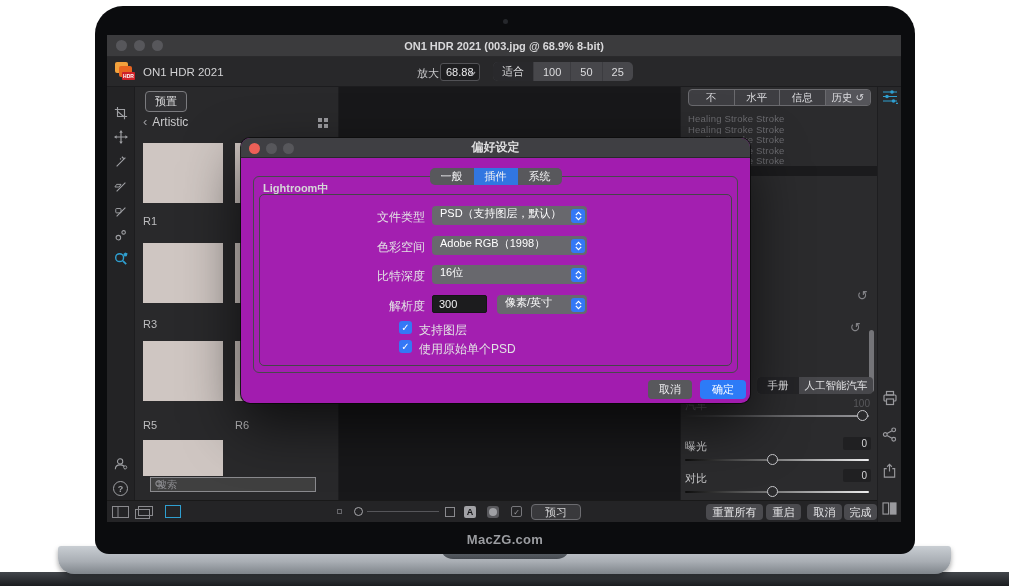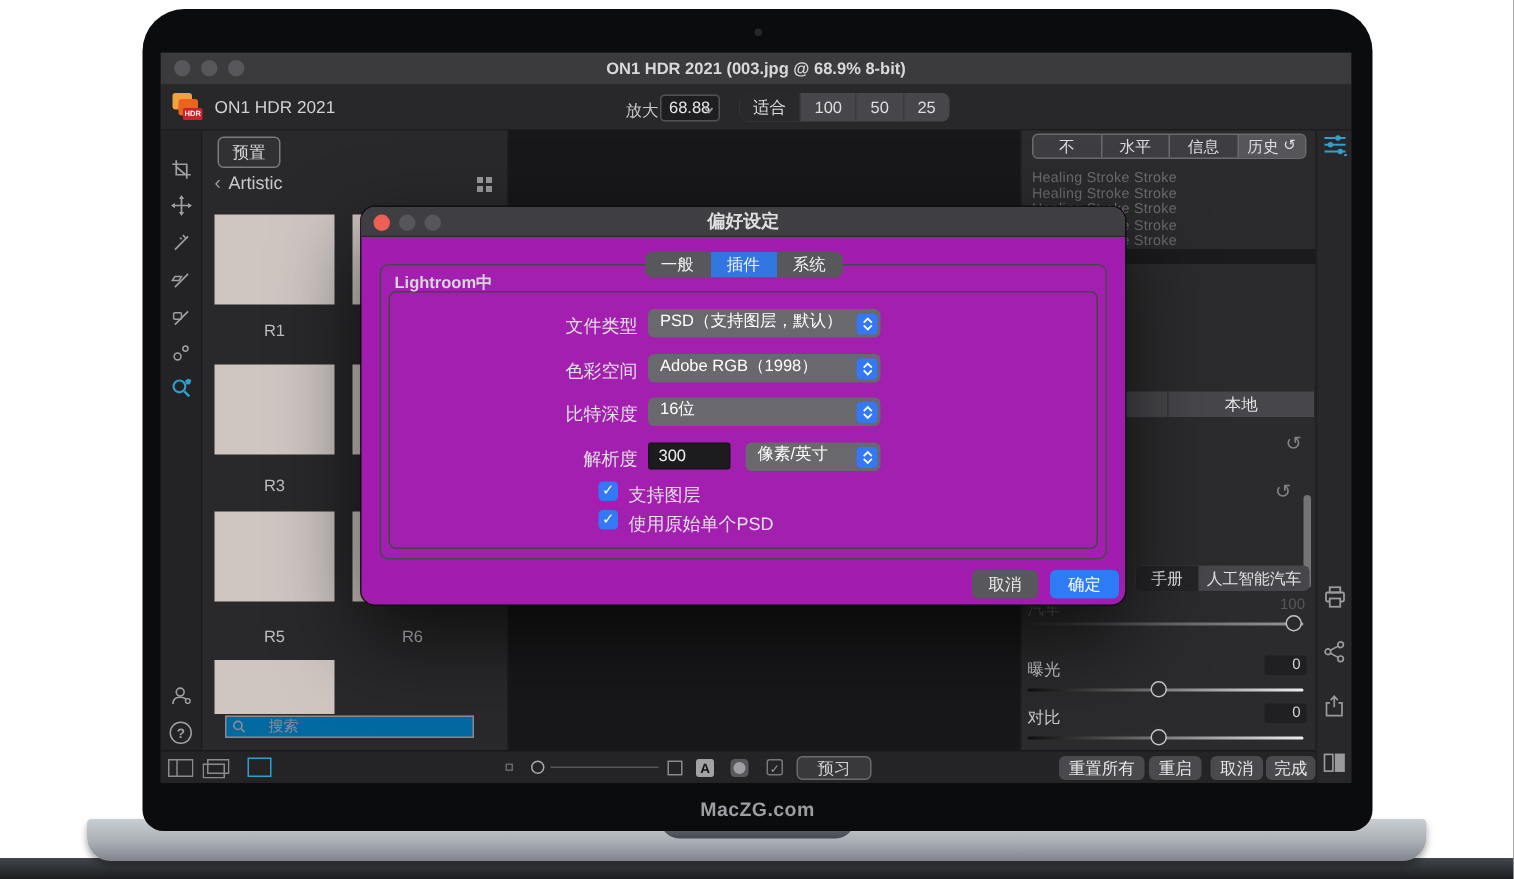--- a/index.html
+++ b/index.html
@@ -42,22 +42,22 @@
   .crumb .chev{color:#9a9a9e;margin-right:5px;font-size:13px}
   .thumb{width:80px;height:60px;overflow:hidden;background:#cfc6c2}
   .thumb .art{width:100%;height:100%;background:
     radial-gradient(45% 62% at 40% 34%, #261d21 0 44%, rgba(38,29,33,0) 62%),
     radial-gradient(14% 18% at 51% 44%, #dba violet 0, rgba(0,0,0,0) 0),
     radial-gradient(14% 18% at 51% 44%, #d89e8c 0 58%, rgba(216,158,140,0) 100%),
     radial-gradient(52% 26% at 66% 58%, #eedacf 0 55%, rgba(238,218,207,0) 78%),
     linear-gradient(163deg,#f4efec 0%,#ebe1dc 55%,#dccdc7 100%)}
   .thumb.warm .art{filter:sepia(.5) saturate(1.25) brightness(1.04)}
   .thumb.green .art{filter:hue-rotate(110deg) saturate(1.15) brightness(1.02)}
-  .tlabel{width:80px;text-align:center;font-size:11px;color:#bdbdbf}
-  .search{left:15px;top:390px;width:166px;height:15px;background:#0369a1;border:1px solid #8a8a8e;color:#d0d0d2;font-size:10px;padding-left:28px;outline:none}
+  .tlabel{width:80px;font-size:11px;color:#bdbdbf}
+  .search{left:15px;top:390px;width:166px;height:15px;background:#404040;border:1px solid #8a8a8e;color:#d0d0d2;font-size:10px;padding-left:6px;outline:none}
   .search::placeholder{color:#8d8d91}
   
   .rptabs{left:7px;top:2px;width:183px;height:17px;display:flex;border:1px solid #6a6a6e;border-radius:4px;overflow:hidden;background:#3e3e42}
   .rptabs>div{flex:1;display:flex;align-items:center;justify-content:center;font-size:10.5px;color:#dddde0;border-right:1px solid #6a6a6e}
   .rptabs>div:last-child{border-right:none}
   .rptabs>div.sel{background:#55555a}
   .hrow{height:10.5px;font-size:9.5px;color:#6b6b6f;padding-left:7px;white-space:nowrap;overflow:hidden;letter-spacing:.2px}
   .subtabs{left:0;top:174px;width:195px;height:17px;display:flex;background:#47474b}
   .subtabs>div{flex:1;display:flex;align-items:center;justify-content:center;font-size:11px;color:#e2e2e4;border-right:1px solid #37373b}
   .subtabs>div:last-child{border-right:none}
@@ -254,24 +254,20 @@
         </div>
         <div class="abs" style="left:0;top:26px;width:197px">
           <div class="hrow">Healing Stroke Stroke</div>
           <div class="hrow">Healing Stroke Stroke</div>
           <div class="hrow">Healing Stroke Stroke</div>
           <div class="hrow">Healing Stroke Stroke</div>
           <div class="hrow">Healing Stroke Stroke</div>
         </div>
         <div class="abs" style="left:0;top:79px;width:197px;height:10px;background:#1b1b1d"></div>
 
-        <div class="abs subtabs">
-          <div>效果</div>
-          <div>本地</div>
-        </div>
         <div class="abs undo" style="left:176px;top:201px">↺</div>
         <div class="abs undo" style="left:169px;top:233px">↺</div>
         <div class="abs scrollbar"></div>
 
         <div class="abs modetabs">
           <div class="sel" style="width:42px">手册</div>
           <div style="flex:1">人工智能汽车</div>
         </div>
 
         <div class="abs slabel dim" style="left:4px;top:311px">汽车</div>

